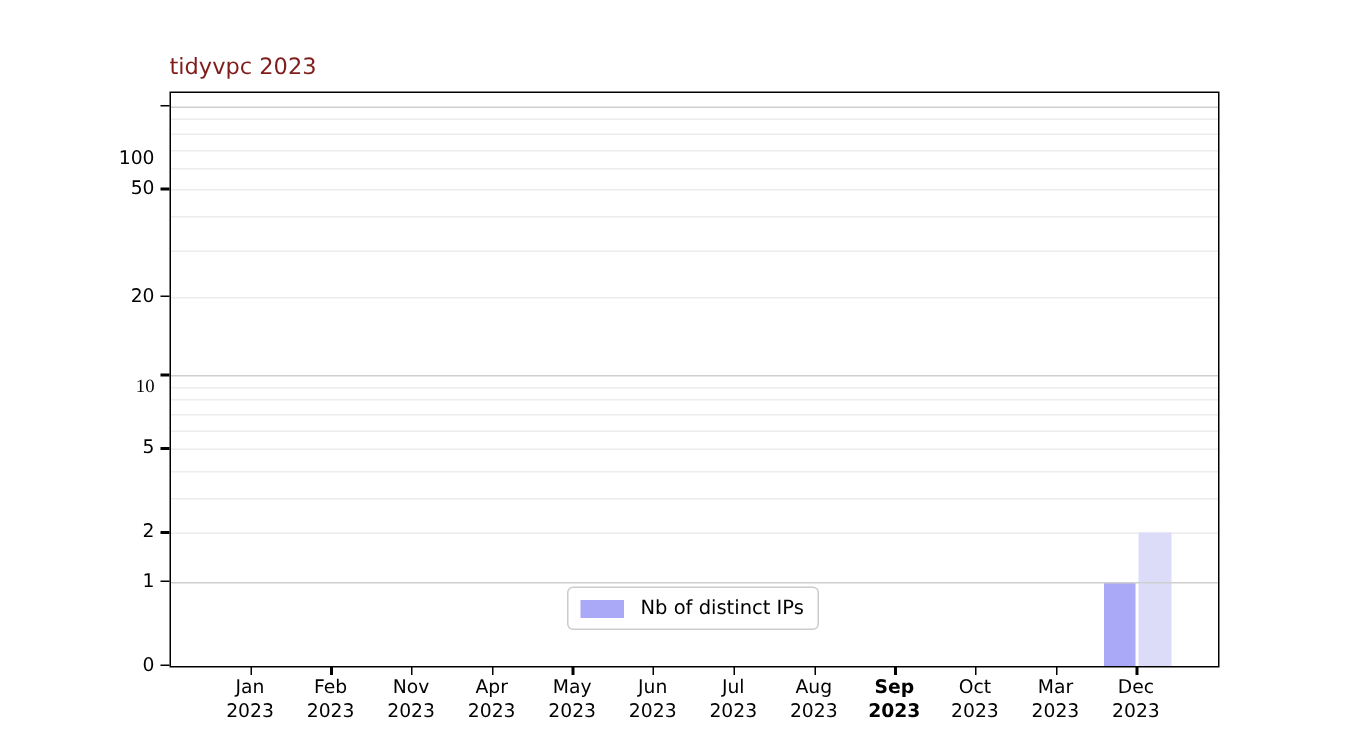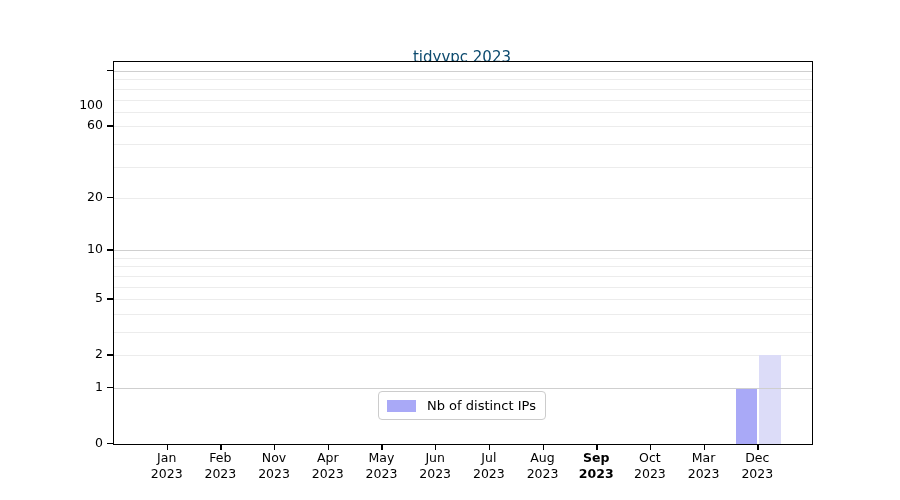--- a/index.html
+++ b/index.html
@@ -11,25 +11,25 @@
   .figure {
     position: relative;
     width: 900px;
     height: 500px;
     background: #ffffff;
     overflow: hidden;
   }
   .chart-title {
     position: absolute;
     left: 113px;
-    top: 48px;
+    top: 35px;
     width: 698px;
-    text-align: center;
+    text-align: left;
     font-size: 15px;
-    color: #0c4a6e;
+    color: #7f1d1d;
     white-space: nowrap;
   }
   .plot-area {
     position: absolute;
     left: 113px;
     top: 61px;
     width: 698px;
     height: 382px;
     border: 1.3px solid #000000;
     box-sizing: content-box;
@@ -134,25 +134,25 @@
   <div id="axes-layer">
       <div class="ytick" style="left: 107px; top: 443px;"></div>
       <div class="ytick-label" style="left: 45px; top: 435px;">0</div>
       <div class="ytick" style="left: 107px; top: 386.99px;"></div>
       <div class="ytick-label" style="left: 45px; top: 378.99px;">1</div>
       <div class="ytick" style="left: 107px; top: 354.226px;"></div>
       <div class="ytick-label" style="left: 45px; top: 346.226px;">2</div>
       <div class="ytick" style="left: 107px; top: 298.216px;"></div>
       <div class="ytick-label" style="left: 45px; top: 290.216px;">5</div>
       <div class="ytick" style="left: 107px; top: 249.236px;"></div>
-      <div class="ytick-label" style="left: 45px; top: 241px;">10</div>
+      <div class="ytick-label" style="left: 45px; top: 250px; font-family: Liberation Serif, serif;">10</div>
       <div class="ytick" style="left: 107px; top: 196.985px;"></div>
       <div class="ytick-label" style="left: 45px; top: 188.985px;">20</div>
       <div class="ytick" style="left: 107px; top: 125.286px;"></div>
-      <div class="ytick-label" style="left: 45px; top: 117.286px;">60</div>
+      <div class="ytick-label" style="left: 45px; top: 117.286px;">50</div>
       <div class="ytick" style="left: 107px; top: 70.0718px;"></div>
       <div class="ytick-label" style="left: 45px; top: 62.0718px; margin-top: 35px;">100</div>
       <div class="xtick" style="left: 166.692px; top: 444px;"></div>
       <div class="xtick-label" style="left: 134.692px; top: 450px;">
         <div>Jan</div>
         <div>2023</div>
       </div>
       <div class="xtick" style="left: 220.385px; top: 444px;"></div>
       <div class="xtick-label" style="left: 188.385px; top: 450px;">
         <div>Feb</div>

